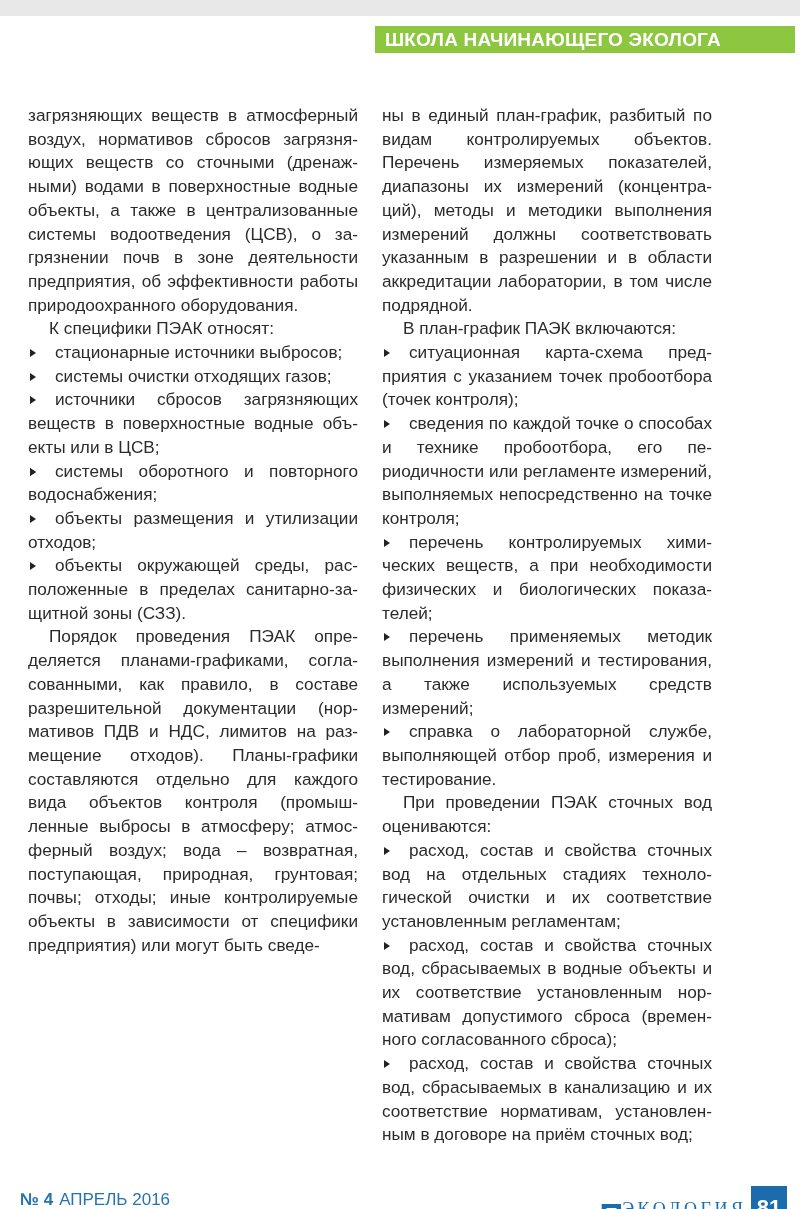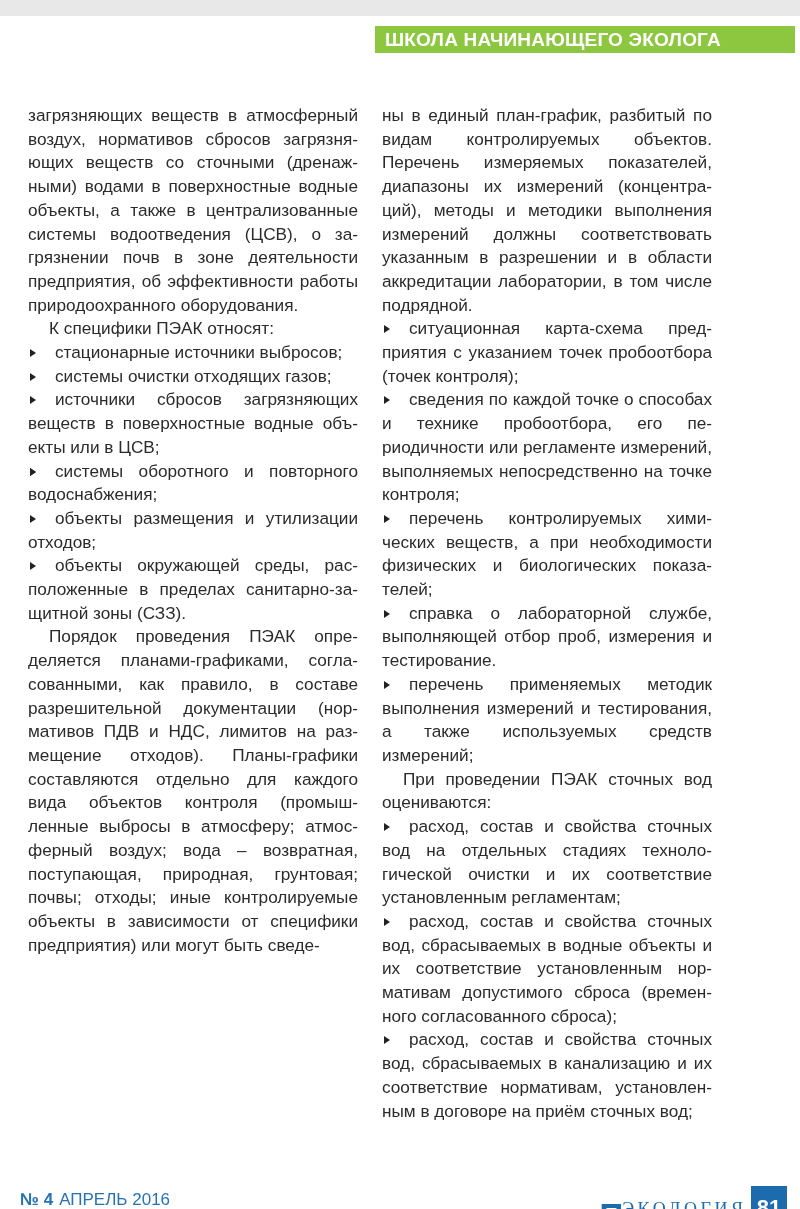--- a/index.html
+++ b/index.html
@@ -135,25 +135,26 @@
       <p class="para bullet"><span class="marker"></span><span>источники сбросов загрязняющих веществ в поверхностные водные объ­екты или в ЦСВ;</span></p>
       <p class="para bullet"><span class="marker"></span></p>
       <p class="para bullet"><span class="marker"></span><span>системы оборотного и повторного водоснабжения;</span></p>
       <p class="para bullet"><span class="marker"></span><span>объекты размещения и утилизации отходов;</span></p>
       <p class="para bullet"><span class="marker"></span><span>объекты окружающей среды, рас­положенные в пределах санитарно-за­щитной зоны (СЗЗ).</span></p>
       <p class="para indent">Порядок проведения ПЭАК опре­деляется планами-графиками, согла­сованными, как правило, в составе разрешительной документации (нор­мативов ПДВ и НДС, лимитов на раз­мещение отходов). Планы-графики составляются отдельно для каждого вида объектов контроля (промыш­ленные выбросы в атмосферу; атмос­ферный воздух; вода – возвратная, поступающая, природная, грунтовая; почвы; отходы; иные контролируемые объекты в зависимости от специфики предприятия) или могут быть сведе-</p>
     </div>
 
     <div class="col">
       <p class="para">ны в единый план-график, разбитый по видам контролируемых объектов. Перечень измеряемых показателей, диапазоны их измерений (концентра­ций), методы и методики выполнения измерений должны соответствовать указанным в разрешении и в обла­сти аккредитации лаборатории, в том числе подрядной.</p>
+      <p class="para indent">В план-график ПАЭК включаются:</p>
       <p class="para bullet"><span class="marker"></span><span>ситуационная карта-схема пред­приятия с указанием точек пробоотбо­ра (точек контроля);</span></p>
       <p class="para bullet"><span class="marker"></span><span>сведения по каждой точке о спо­собах и технике пробоотбора, его пе­риодичности или регламенте измере­ний, выполняемых непосредственно на точке контроля;</span></p>
       <p class="para bullet"><span class="marker"></span><span>перечень контролируемых хими­ческих веществ, а при необходимости физических и биологических показа­телей;</span></p>
+      <p class="para bullet"><span class="marker"></span><span>перечень применяемых методик выполнения измерений и тестирова­ния, а также используемых средств измерений;</span></p>
       <p class="para bullet"><span class="marker"></span><span>справка о лабораторной службе, выполняющей отбор проб, измерения и тестирование.</span></p>
-      <p class="para bullet"><span class="marker"></span><span>перечень применяемых методик выполнения измерений и тестирова­ния, а также используемых средств измерений;</span></p>
       <p class="para indent">При проведении ПЭАК сточных вод оцениваются:</p>
       <p class="para bullet"><span class="marker"></span><span>расход, состав и свойства сточных вод на отдельных стадиях техноло­гической очистки и их соответствие установленным регламентам;</span></p>
       <p class="para bullet"><span class="marker"></span><span>расход, состав и свойства сточных вод, сбрасываемых в водные объекты и их соответствие установленным нор­мативам допустимого сброса (времен­ного согласованного сброса);</span></p>
       <p class="para bullet"><span class="marker"></span><span>расход, состав и свойства сточных вод, сбрасываемых в канализацию и их соответствие нормативам, установлен­ным в договоре на приём сточных вод;</span></p>
     </div>
 
   </div>
 
   <div class="footer-issue">
     <span class="num">№ 4</span><span>АПРЕЛЬ 2016</span>

